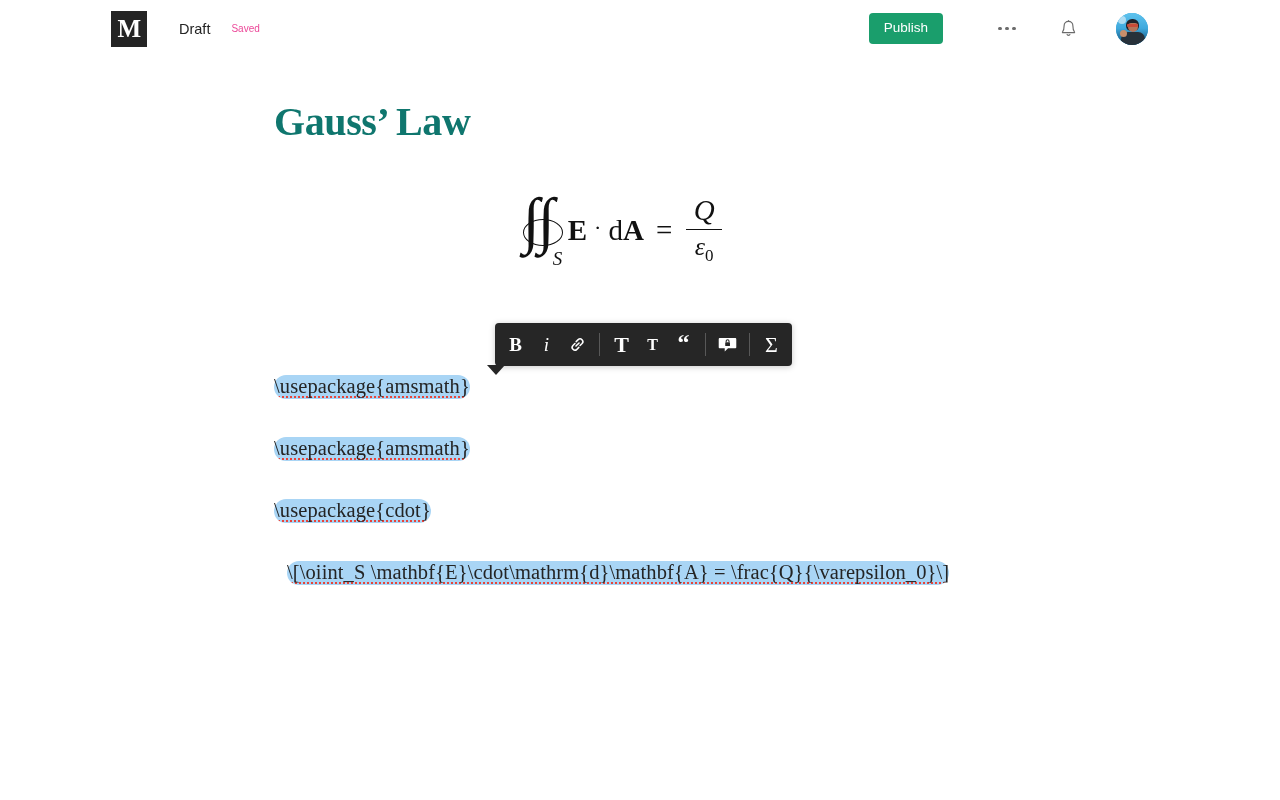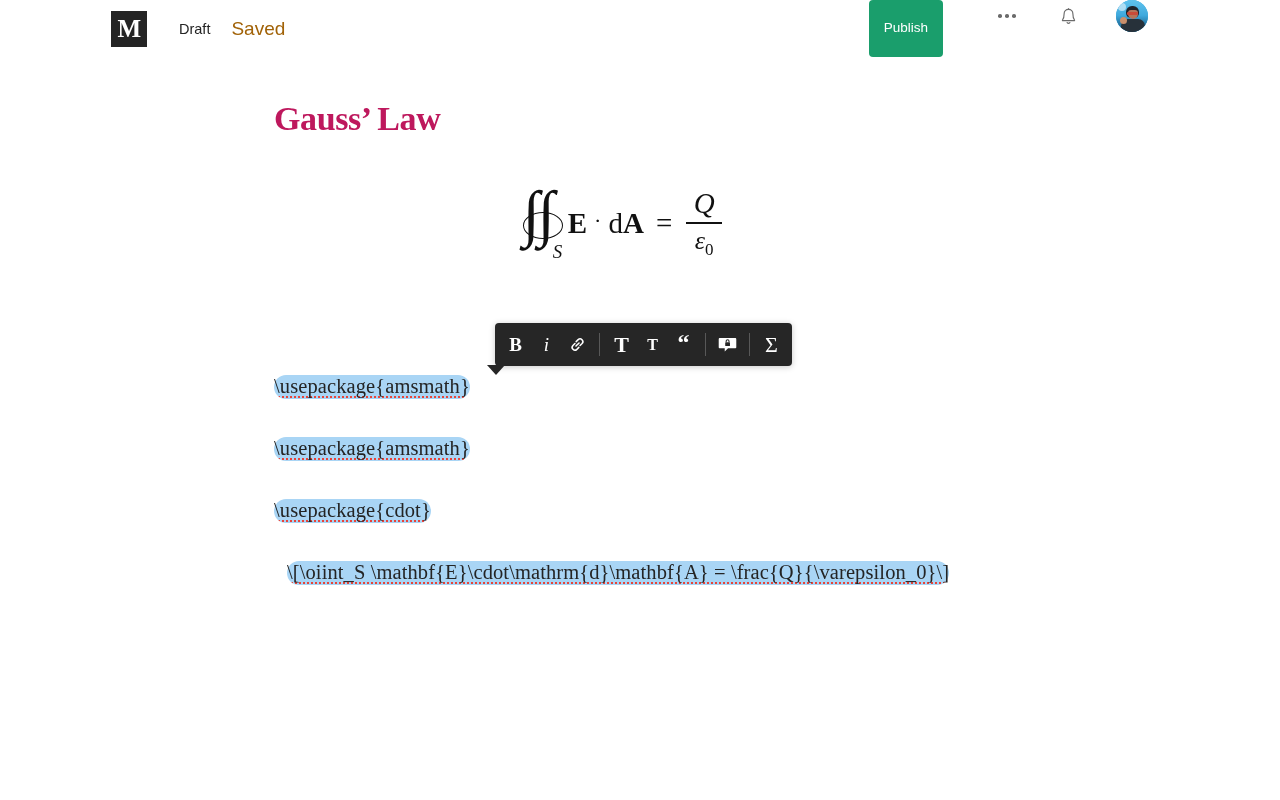--- a/index.html
+++ b/index.html
@@ -47,31 +47,32 @@
     letter-spacing: -0.5px;
   }
   .draft-label {
     margin-left: 32px;
     font-size: 14.5px;
     color: #242424;
     font-family: "Liberation Sans", sans-serif;
   }
   .saved-label {
     margin-left: 21px;
-    font-size: 19px;
-    color: #a16207;
+    font-size: 10px;
+    color: #ec4899;
     font-family: "Liberation Sans", sans-serif;
   }
 
   .header-right {
     position: absolute;
     right: 132px;
     top: 0;
     height: 57px;
     display: flex;
+    align-items: center;
     gap: 18px;
   }
   .publish-btn {
     background: #1a9e6c;
     color: #ffffff;
     border: none;
     border-radius: 4px;
     padding: 7px 15px 8px 15px;
     font-size: 13.5px;
     font-family: "Liberation Sans", sans-serif;
@@ -144,23 +145,23 @@
 
   
   .article {
     position: absolute;
     left: 274px;
     top: 57px;
     width: 700px;
   }
   .post-title {
     font-family: "Liberation Serif", serif;
-    font-size: 34px;
+    font-size: 40px;
     font-weight: 700;
-    color: #be185d;
+    color: #0f766e;
     letter-spacing: -0.4px;
     line-height: 1.1;
     margin: 0;
     padding-top: 43px;
     white-space: pre;
   }
 
   
   .formula-block {
     margin-top: 36px;

